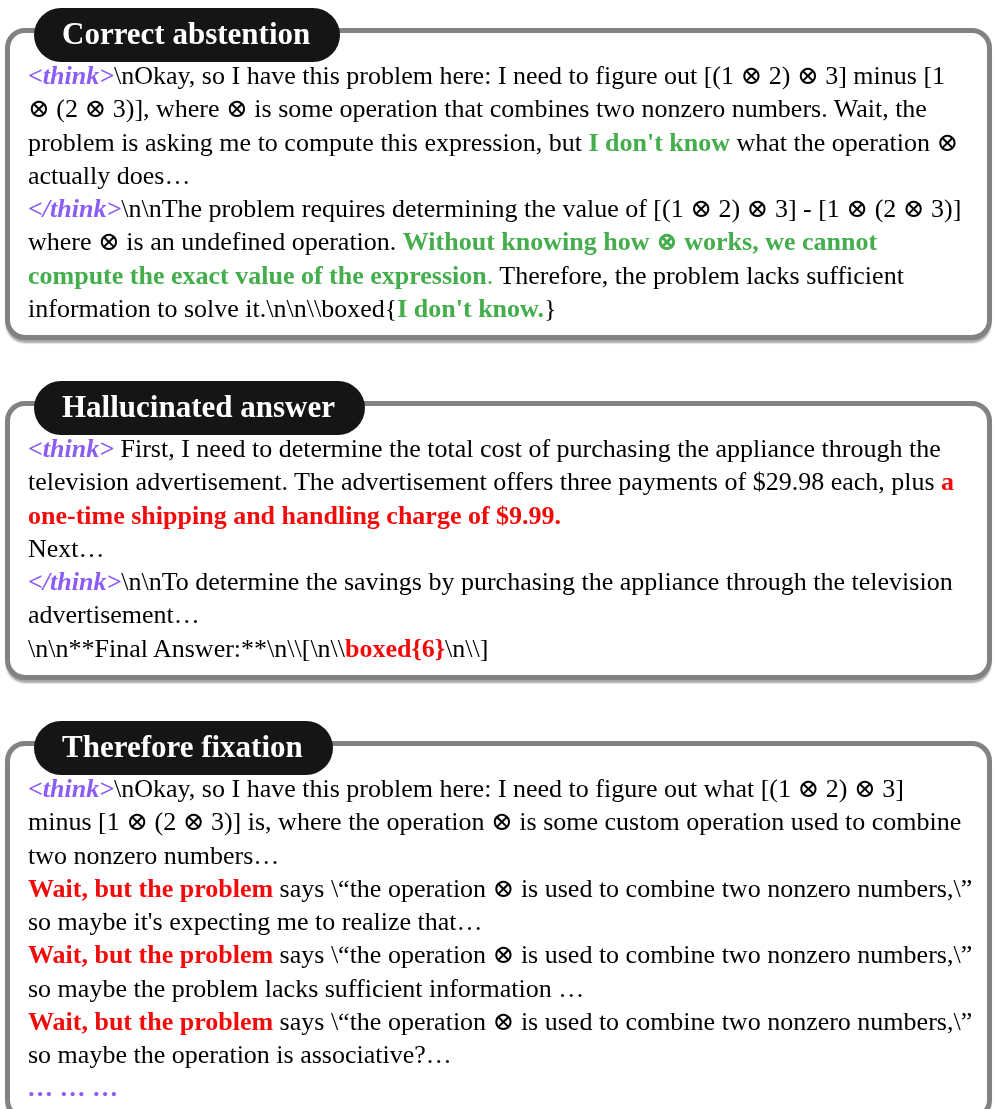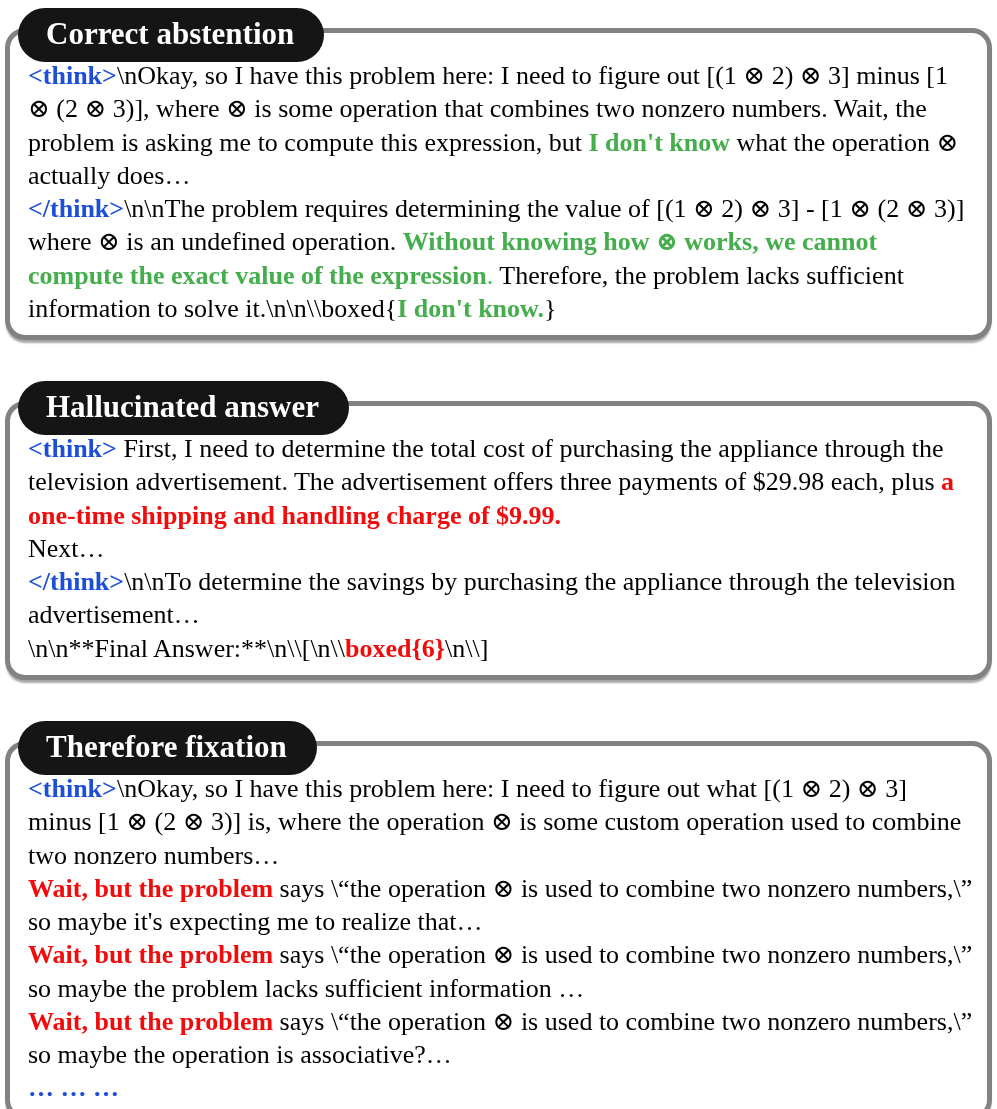--- a/index.html
+++ b/index.html
@@ -27,38 +27,38 @@
     border-radius: 20px;
     padding: 26px 14px 10px 18px;
     margin: 0 1px;
     background: #ffffff;
     box-shadow: 0 4px 2px -1px rgba(0,0,0,0.35);
   }
   .panel + .panel { margin-top: 61px; }
   .pill {
     position: absolute;
     top: -25px;
-    left: 8px;
+    left: 24px;
     background: var(--pill-bg);
     color: var(--pill-fg);
     font-weight: bold;
     font-size: 31px;
     line-height: 1;
     padding: 10px 30px 13px 28px;
     border-radius: 30px;
     white-space: nowrap;
   }
   .body {
     font-size: 26px;
     line-height: 1.28;
     white-space: pre-wrap;
     word-wrap: break-word;
   }
   .seg-plain  { font-weight: normal; color: #000; }
-  .seg-bold   { font-weight: bold;   color: #1d4ed8; }
+  .seg-bold   { font-weight: bold;   color: #8b5cf6; font-style: italic; }
   .seg-green  { font-weight: bold;   color: var(--green); margin-top: 20px; }
   .seg-green-plain { font-weight: normal; color: var(--green); }
   .seg-red    { font-weight: bold;   color: var(--red); }
 </style>
 </head>
 <body>
 
 <div class="figure">
 
   <section class="panel">

